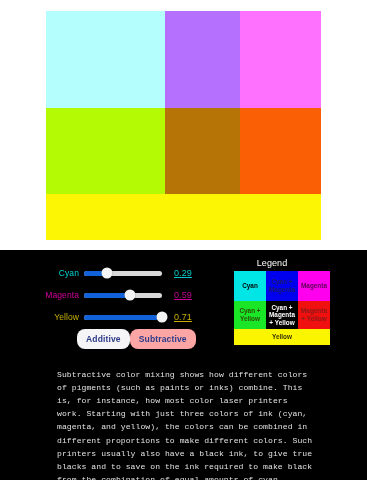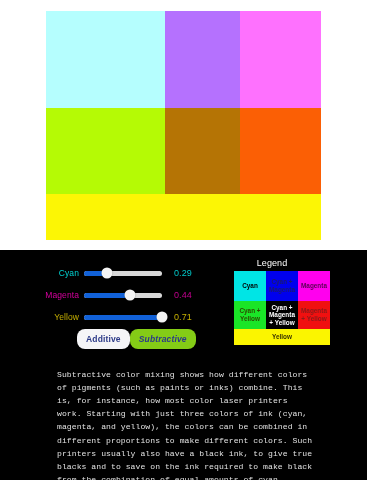--- a/index.html
+++ b/index.html
@@ -98,20 +98,21 @@
     background: #f4f4f4;
     transform: translate(-50%, -50%);
     box-shadow: 0 0 1px rgba(0,0,0,.45);
   }
 
   .slider-value {
     font-size: 9px;
     padding-left: 12px;
     white-space: nowrap;
     letter-spacing: .1px;
+    text-decoration: underline;
   }
   .val-cyan    { color: #00c8c8; }
   .val-magenta { color: #c3008f; }
   .val-yellow  { color: #c6b000; }
 
   
   #mode-buttons {
     position: absolute;
     left: 57px;
     top: 79px;
@@ -209,37 +210,37 @@
       </div>
       <span class="slider-value val-cyan" style="color: rgb(0, 200, 200);">0.29</span>
     </div>
 
     <div class="slider-row">
       <span class="slider-label label-magenta" style="color: rgb(214, 0, 158);">Magenta</span>
       <div class="slider-track">
         <div class="slider-fill" style="width:59%;"></div>
         <div class="slider-thumb" style="left:59%;"></div>
       </div>
-      <span class="slider-value val-magenta" style="color: rgb(195, 0, 143);">0.44</span>
+      <span class="slider-value val-magenta" style="color: rgb(195, 0, 143);">0.59</span>
     </div>
 
     <div class="slider-row">
       <span class="slider-label label-yellow" style="color: rgb(198, 176, 0);">Yellow</span>
       <div class="slider-track">
         <div class="slider-fill" style="width:100%;"></div>
         <div class="slider-thumb" style="left:100%;"></div>
       </div>
       <span class="slider-value val-yellow" style="color: rgb(198, 176, 0);">0.71</span>
     </div>
 
   </div>
 
   <div id="mode-buttons">
     <button class="mode-button" style="background: rgb(245, 245, 247); color: rgb(44, 58, 136);">Additive</button>
-    <button class="mode-button" style="background: #84cc16; color: rgb(44, 58, 136); font-style: italic;">Subtractive</button>
+    <button class="mode-button" style="background: #fca5a5; color: rgb(44, 58, 136);">Subtractive</button>
   </div>
 
   <div id="legend">
     <div id="legend-title">Legend</div>
     <div id="legend-grid">
       <div class="legend-cell" style="background: rgb(0, 229, 229); color: rgb(0, 0, 0);">Cyan</div>
       <div class="legend-cell" style="background: rgb(0, 0, 238); color: rgb(26, 26, 110);">Cyan + Magenta</div>
       <div class="legend-cell" style="background: rgb(255, 0, 238); color: rgb(92, 0, 85);">Magenta</div>
       <div class="legend-cell" style="background: rgb(26, 229, 39); color: rgb(43, 77, 0);">Cyan + Yellow</div>
       <div class="legend-cell" style="background: rgb(0, 0, 0); color: rgb(255, 255, 255);">Cyan + Magenta + Yellow</div>

